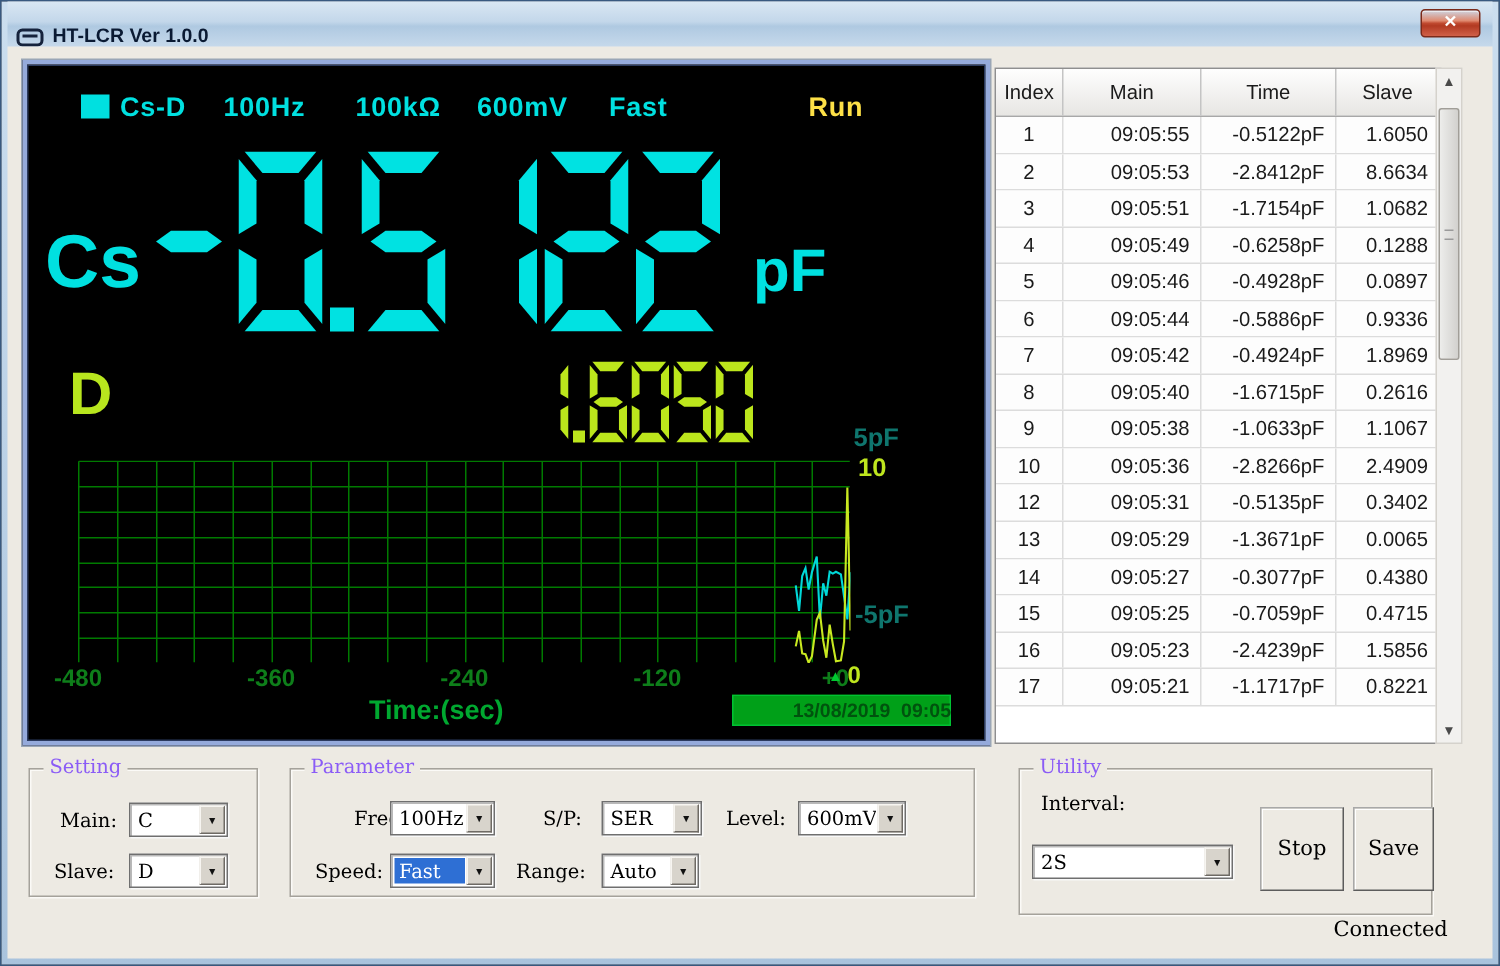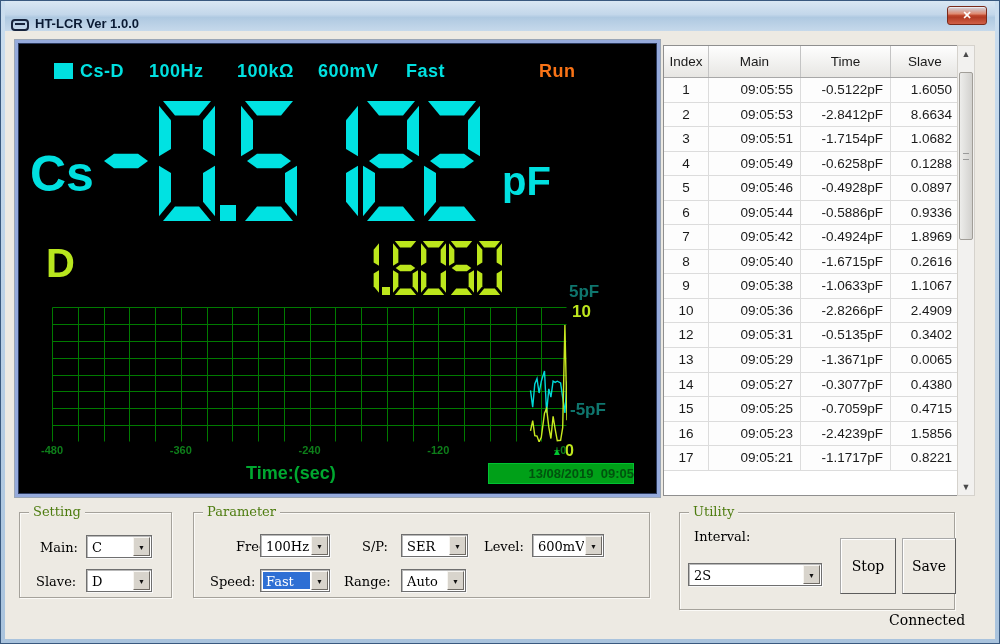--- a/index.html
+++ b/index.html
@@ -38,35 +38,35 @@
   
   .lcd {
     position:absolute; left:10px; top:9px; width:645px; height:457px;
     background:#000;
     border:3px solid #95AADB;
     box-shadow:inset 0 0 0 1px #2B3A5E, 0 0 0 1px #9AA6B6;
   }
   .lcd * { position:absolute; white-space:nowrap; }
   .lcd .stat { top:18px; font-size:18px; font-weight:bold; color:#00E0E0; letter-spacing:.5px; }
   .lcd .swatch { left:36px; top:20px; width:19px; height:16px; background:#00E0E0; }
-  .lcd .run { color:#f97316; }
+  .lcd .run { color:#fde047; }
   .main-label { left:12px; top:102px; font-size:50px; font-weight:bold; color:#00E0E0; }
   .main-unit  { left:484px; top:116px; font-size:40px; font-weight:bold; color:#00E0E0; }
   .sub-label  { left:28px; top:198px; font-size:40px; font-weight:bold; color:#B8E61E; }
   .seg-main { left:80px; top:58px; }
   .seg-sub  { left:336px; top:198px; }
   .chart-wrap { left:34px; top:264px; width:515px; height:135px; }
   .ylab { font-size:17px; font-weight:bold; }
   .cy { color:#0f766e; } .yg { color:#BEE61E; }
   .ylab.mmax { left:551px; top:239px; }
   .ylab.smax { left:554px; top:259px; }
   .ylab.mmin { left:552px; top:357px; }
   .ylab.smin { left:547px; top:399px; font-size:16px; }
   .xticks { left:34px; top:401px; width:515px; height:16px; }
-  .xticks span { position:absolute; top:0; font-size:11px; font-weight:bold; color:#0E7E1A; }
+  .xticks span { position:absolute; top:0; font-size:16px; font-weight:bold; color:#0E7E1A; }
   .tmarker { left:534px; top:403px; font-size:10px; color:#00C830; }
   .time-label { left:228px; top:420px; font-size:18px; font-weight:bold; color:#00A830; }
   .date-badge {
     left:470px; top:420px; width:146px; height:21px; background:#00A018;
     color:#00530E; font-size:13px; font-weight:bold; text-align:right; line-height:21px;
     white-space:pre; box-shadow:inset 0 0 0 1px #00C232;
   }
 
   
   .tpanel {
@@ -87,21 +87,21 @@
     background:#F2F1EF; border:1px solid #D5D2CC; }
   .sarrow { position:absolute; left:0; width:16px; height:16px; text-align:center;
     font-size:9px; line-height:16px; color:#4a4a4a; cursor:pointer; }
   .sarrow.up { top:0; } .sarrow.down { bottom:0; }
   .sthumb { position:absolute; left:1px; top:26px; width:14px; height:168px;
     background:linear-gradient(90deg,#EDEDEB,#D2D1CE); border:1px solid #A19E98; border-radius:2px; cursor:grab; }
   .sthumb:after { content:""; position:absolute; left:3px; right:3px; top:50%; margin-top:-3px;
     height:5px; border-top:1px solid #9a9a9a; border-bottom:1px solid #9a9a9a; }
   .group { position:absolute; border:1px solid #A5A29B; box-shadow:inset 1px 1px 0 #FBFAF7, 1px 1px 0 #FBFAF7; }
   .glabel { position:absolute; top:-9px; left:9px; background:#EDEAE3; padding:0 4px;
-    font-family:"DejaVu Serif", serif; font-size:13px; color:#4d7c0f; }
+    font-family:"DejaVu Serif", serif; font-size:13px; color:#8b5cf6; }
   .flabel { position:absolute; font-family:"DejaVu Serif", serif; font-size:13px; color:#000; white-space:nowrap; }
 
   .combo { position:absolute; height:23px; background:#fff; border:1px solid #6F6F6F;
     box-shadow:inset 1px 1px 0 #B9B9B9, 1px 1px 0 #F8F8F8; }
   .cval { position:absolute; left:2px; top:2px; right:19px; bottom:2px;
     font-family:"DejaVu Serif", serif; font-size:13px; color:#000; padding:2px 3px; overflow:hidden; }
   .cval.sel { background:#2E6FD4; color:#fff; }
   .cbtn { position:absolute; top:1px; right:1px; bottom:1px; width:17px; background:#D8D4CC;
     border:1px solid; border-color:#F7F5F1 #6E6A64 #6E6A64 #F7F5F1;
     font-size:7px; line-height:19px; text-align:center; color:#111; cursor:pointer; }

